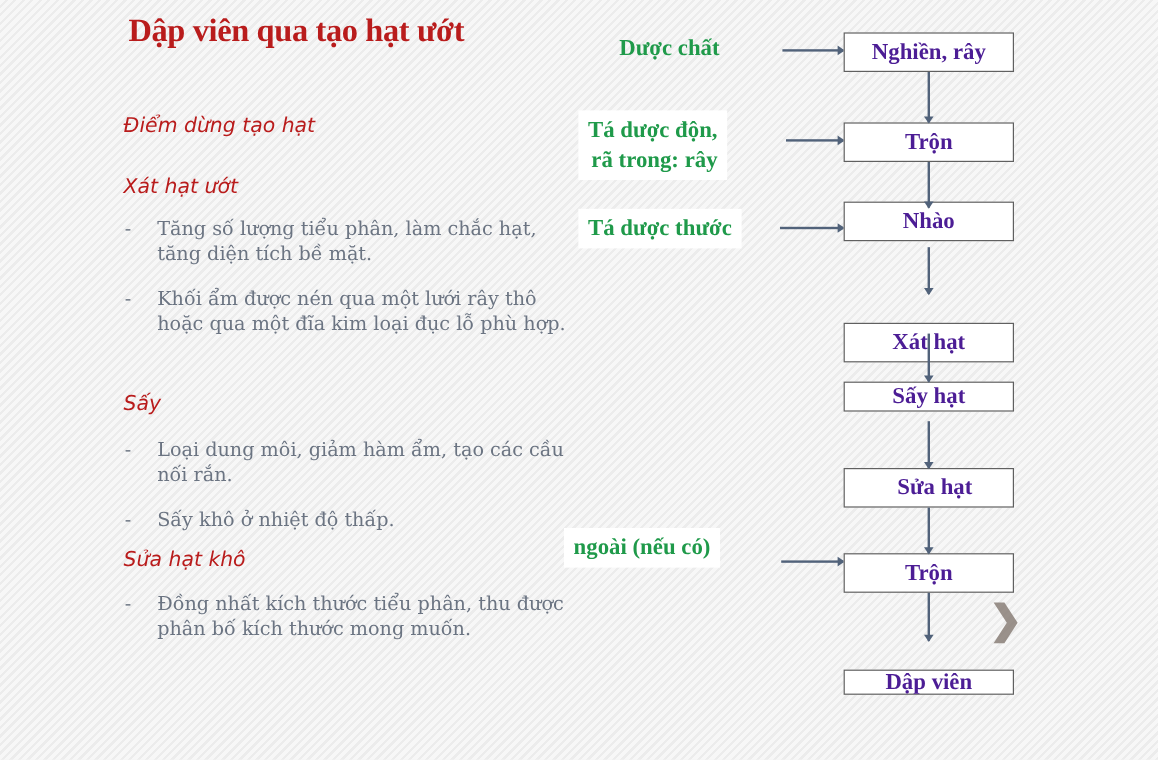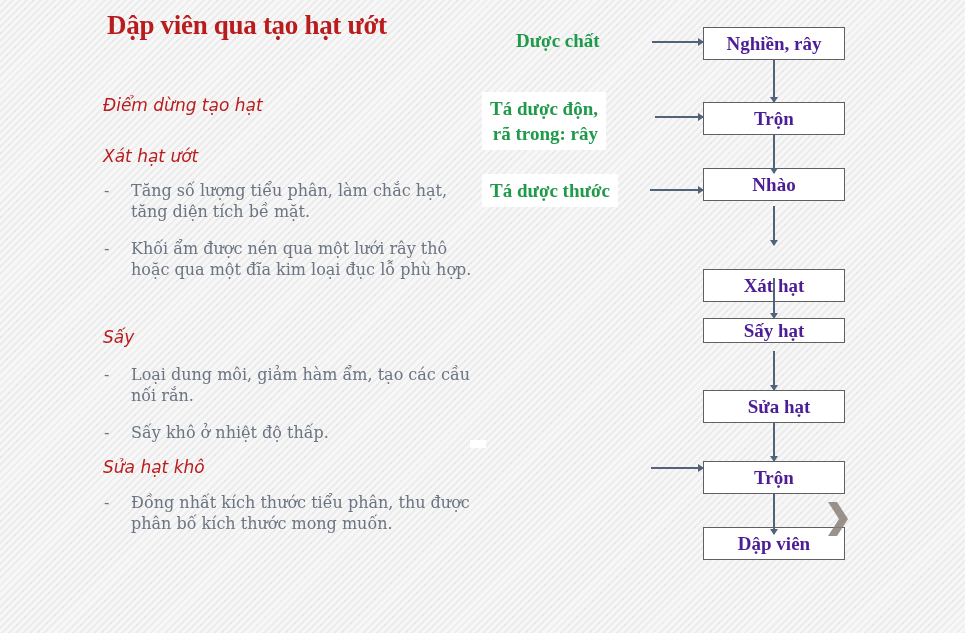--- a/index.html
+++ b/index.html
@@ -160,35 +160,36 @@
 <div class="input-label backed" style="left:482px; top:92px;">
   <div>Tá dược độn,</div>
   <div>rã trong: rây</div>
 </div>
 
 <div class="input-label backed" style="left:482px; top:174px;">
   <div>Tá dược thước</div>
 </div>
 
 <div class="input-label backed" style="left:470px; top:440px;">
+  <div>ngoài (nếu có)</div>
 </div>
 
 <div class="h-arrow" style="left:652px; top:41px; width:51px;"></div>
 <div class="h-arrow" style="left:655px; top:116px; width:48px;"></div>
 <div class="h-arrow" style="left:650px; top:189px; width:53px;"></div>
 <div class="h-arrow" style="left:651px; top:467px; width:52px;"></div>
 
 <div class="flow-box" style="top:27px; height:33px;">Nghiền, rây</div>
 <div class="flow-box" style="top:102px; height:33px;">Trộn</div>
 <div class="flow-box" style="top:157px; height:33px;margin-top:11px;">Nhào</div>
 <div class="flow-box" style="top:245px; height:33px;margin-top:24px;">Xát hạt</div>
 <div class="flow-box" style="top:318px; height:25px;">Sấy hạt</div>
 <div class="flow-box" style="top:390px; height:33px;padding-left:10px;">Sửa hạt</div>
 <div class="flow-box" style="top:461px; height:33px;">Trộn</div>
-<div class="flow-box" style="top:527px; height:33px;">Dập viên</div>
+<div class="flow-box" style="top:558px; height:21px;">Dập viên</div>
 
 <div class="v-arrow" style="top:60px; height:42px;"></div>
 <div class="v-arrow" style="top:135px; height:38px;"></div>
 <div class="v-arrow" style="top:206px; height:39px;"></div>
 <div class="v-arrow" style="top:278px; height:40px;"></div>
 <div class="v-arrow" style="top:351px; height:39px;"></div>
 <div class="v-arrow" style="top:423px; height:38px;"></div>
 <div class="v-arrow" style="top:494px; height:40px;"></div>
 
 <div class="next-chevron">

